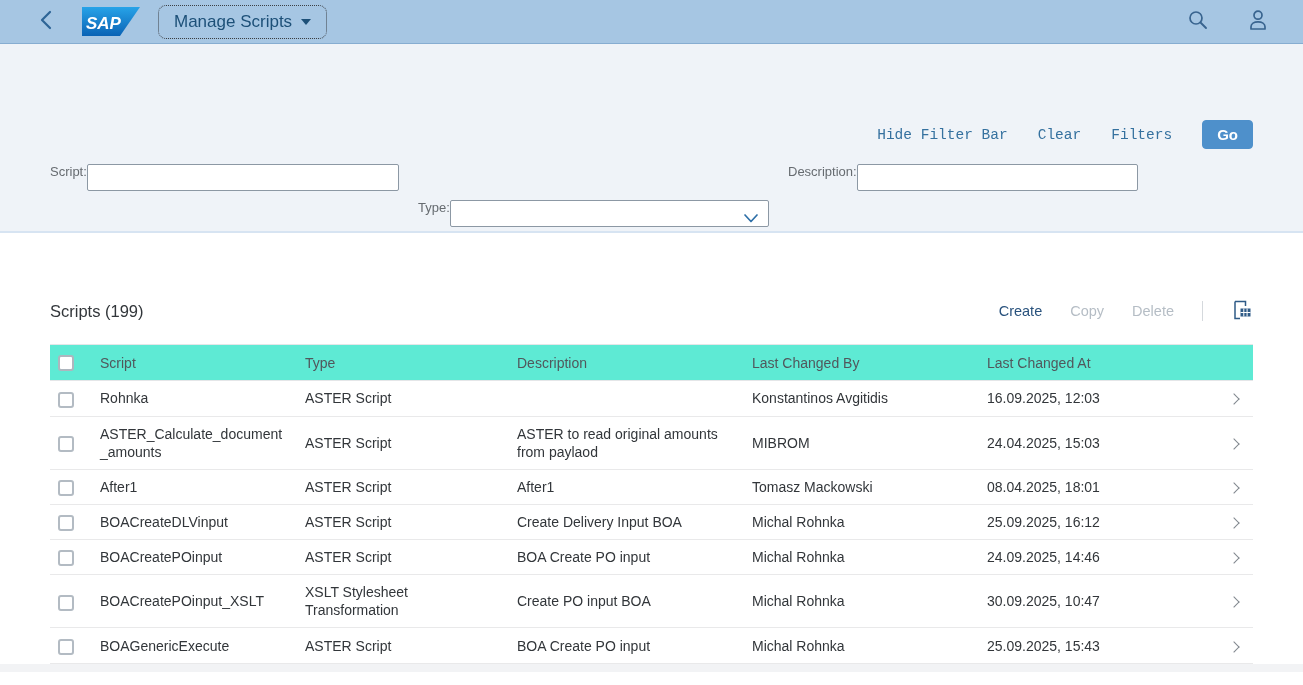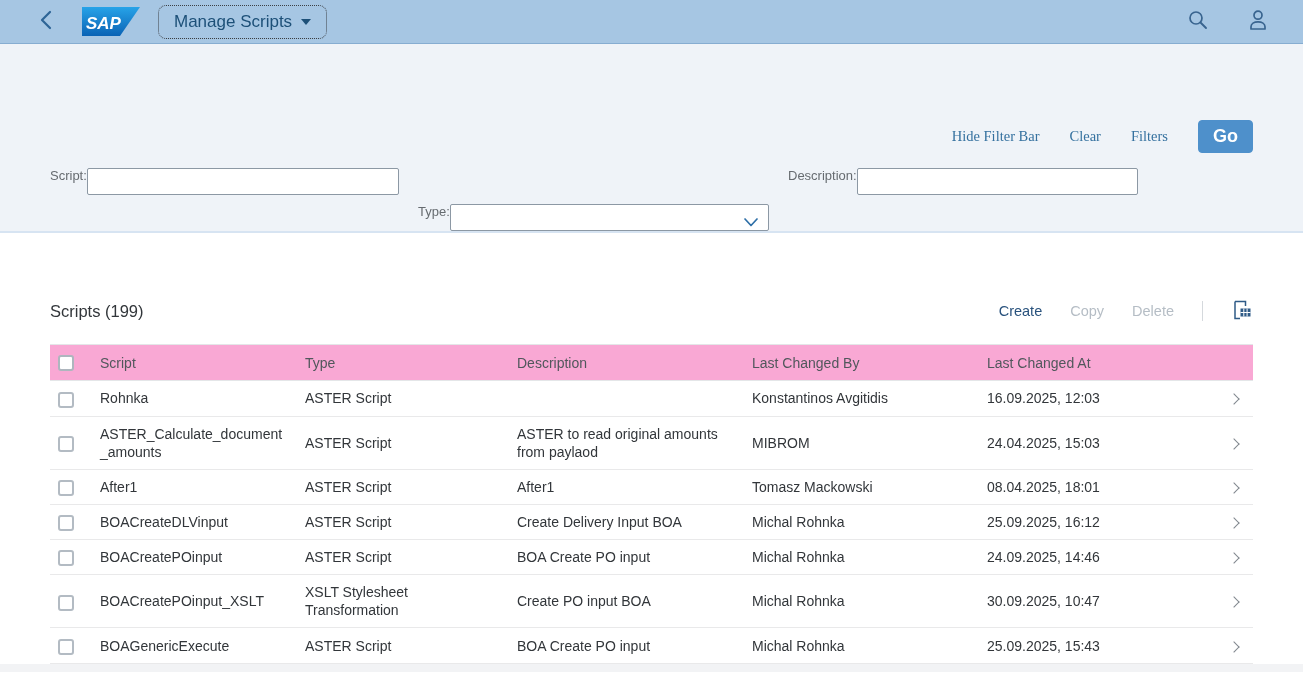--- a/index.html
+++ b/index.html
@@ -35,25 +35,25 @@
   .filter-section {
     height: 189px; background: #EFF3F8; border-bottom: 2px solid #D7E4F2;
     padding: 0 50px;
   }
   .filter-actions {
     display: flex; justify-content: flex-end; align-items: center;
     gap: 30px; padding-top: 76px;
   }
   .link-btn {
     background: none; border: none; color: #35719F; font-size: 14.5px;
-    cursor: pointer; font-family: Liberation Serif, serif;
+    cursor: pointer; font-family: Liberation Mono, monospace;
   }
   .go-btn {
     background: #4E90CB; border: 1px solid #4E90CB; color: #ffffff;
-    font-weight: 700; font-size: 18px; padding: 5px 14px; border-radius: 4px;
+    font-weight: 700; font-size: 15px; padding: 5px 14px; border-radius: 4px;
     cursor: pointer; font-family: inherit;
   }
   .filter-fields { display: flex; margin-top: 15px; }
   .field { display: flex; flex-direction: row; margin-right: 19px; }
   .field label { font-size: 13px; color: #666B70; margin-bottom: 7px; }
   .fld-script { width: 349px; }
   .fld-type { width: 351px; margin-top: 36px; }
   .fld-desc { width: 350px; }
   .txt-input, .sel-input {
     width: 100%; height: 27px; border: 1px solid #8C98A4; border-radius: 2px;
@@ -78,21 +78,21 @@
   .tb-sep { width: 1px; height: 20px; background: #D5D9DD; }
   .export-btn { background: none; border: none; cursor: pointer; display: flex; align-items: center; }
 
   
   table { width: 100%; border-collapse: collapse; table-layout: fixed; }
   col.c-check { width: 42px; } col.c-script { width: 205px; } col.c-type { width: 212px; }
   col.c-desc { width: 235px; } col.c-by { width: 235px; } col.c-at { width: 236px; }
   col.c-nav { width: 38px; }
   thead th {
     text-align: left; font-weight: 400; color: #51575C; font-size: 14px;
-    padding: 9px 8px; background: #f9a8d4;
+    padding: 9px 8px; background: #5eead4;
     border-top: 1px solid #E4E6E8; border-bottom: 1px solid #E4E6E8;
   }
   tbody td {
     font-size: 14px; color: #32363A; padding: 8px 8px;
     border-bottom: 1px solid #E9E9EA; vertical-align: middle; line-height: 18px;
   }
   td.script-cell { word-break: break-all; }
   .cb {
     display: inline-block; width: 16px; height: 16px; border: 2px solid #B3BBC3;
     border-radius: 3px; background: #ffffff; cursor: pointer; vertical-align: middle;

